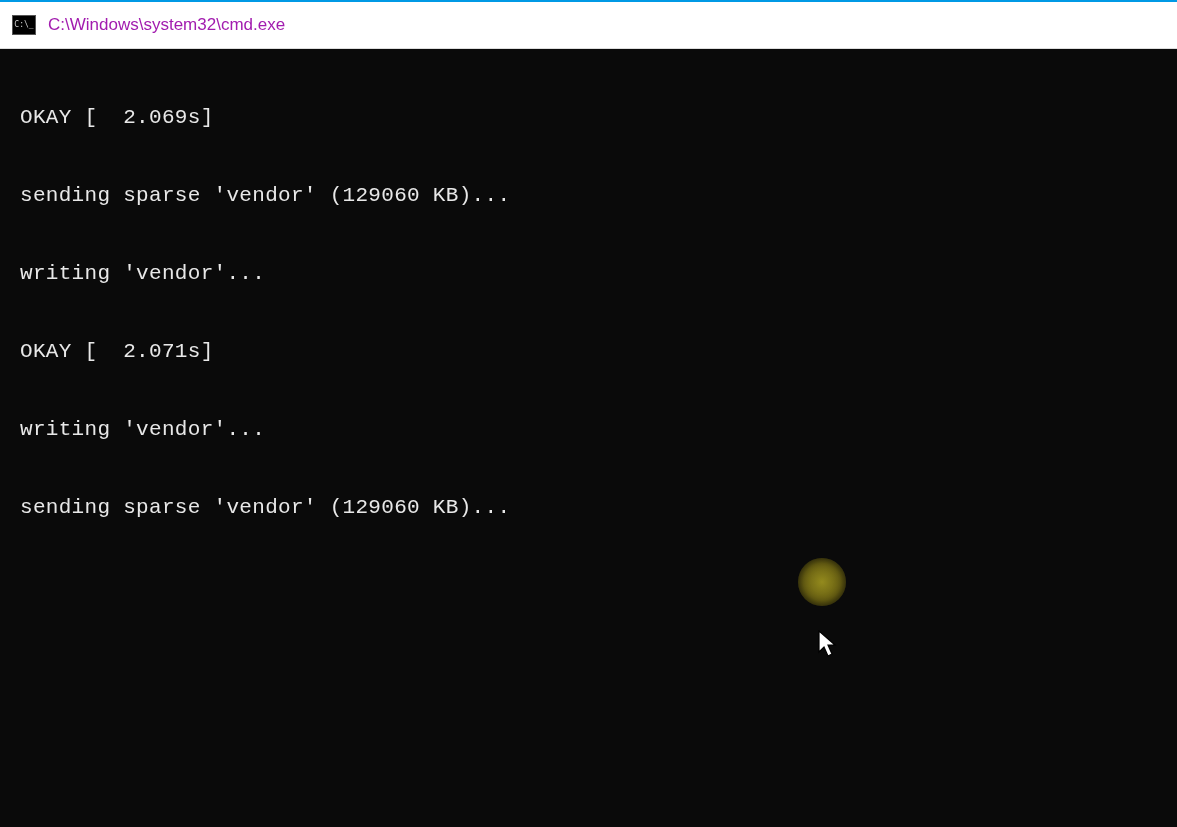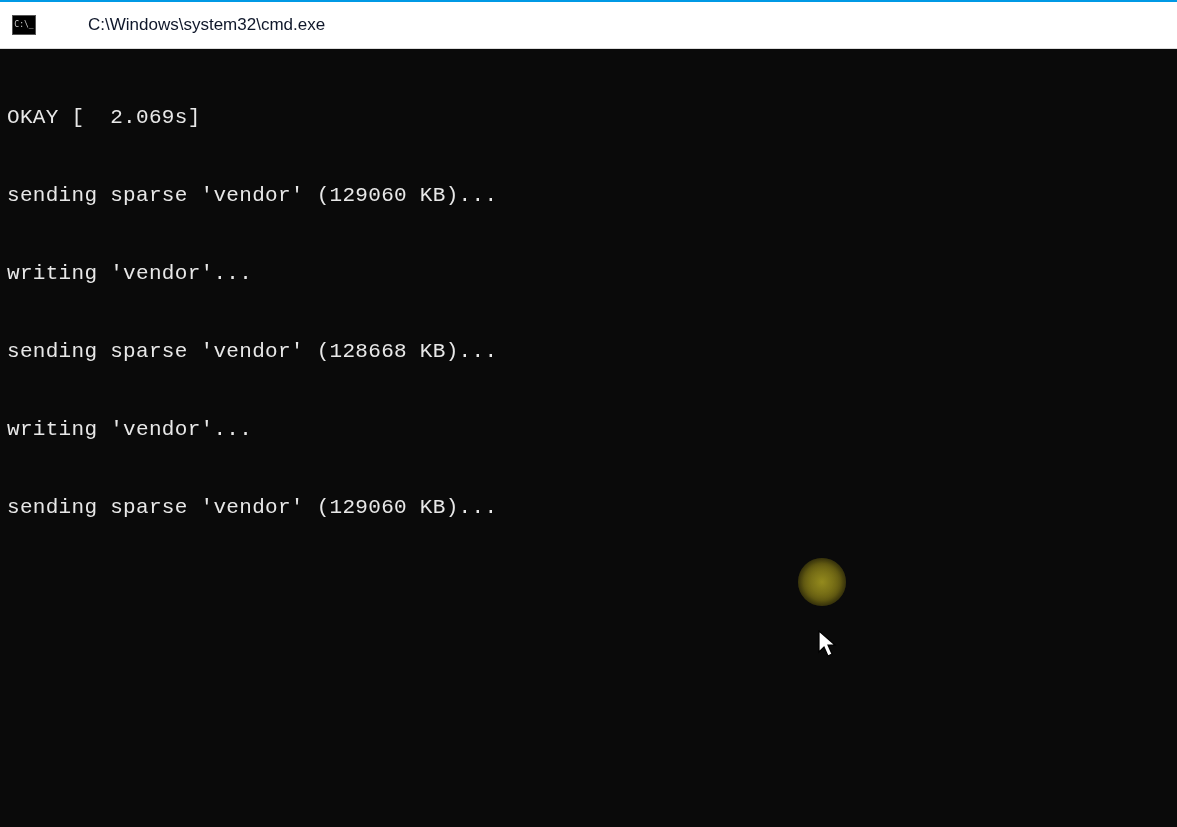--- a/index.html
+++ b/index.html
@@ -33,27 +33,26 @@
     .app-icon::before {
       content: "C:\\_";
       color: #ccc;
       font-size: 8px;
       font-family: monospace;
       line-height: 1;
     }
     .title-text {
       font-family: "Segoe UI", Tahoma, sans-serif;
       font-size: 17px;
-      color: #0f172a;
-      margin-left: 40px;
+      color: #a21caf;
     }
     .terminal {
       background: #0a0a0a;
       color: #e8e8e8;
-      padding: 4px 7px;
+      padding: 4px 20px;
       font-size: 21px;
       line-height: 26px;
       letter-spacing: 0.3px;
       white-space: pre;
       font-family: Consolas, "Courier New", monospace;
       height: calc(100% - 49px);
       position: relative;
     }
     .terminal-line {
       display: block;
@@ -79,21 +78,21 @@
 
 <div class="titlebar">
   <div class="app-icon"></div>
   <div class="title-text">C:\Windows\system32\cmd.exe</div>
 </div>
 
 <div class="terminal">
   <span class="terminal-line">OKAY [  2.069s]</span>
   <span class="terminal-line">sending sparse 'vendor' (129060 KB)...</span>
   <span class="terminal-line">writing 'vendor'...</span>
-  <span class="terminal-line">sending sparse 'vendor' (128668 KB)...</span>
+  <span class="terminal-line">OKAY [  2.071s]</span>
   <span class="terminal-line">writing 'vendor'...</span>
   <span class="terminal-line">sending sparse 'vendor' (129060 KB)...</span>
   
   
   
   
   
   
   
   

